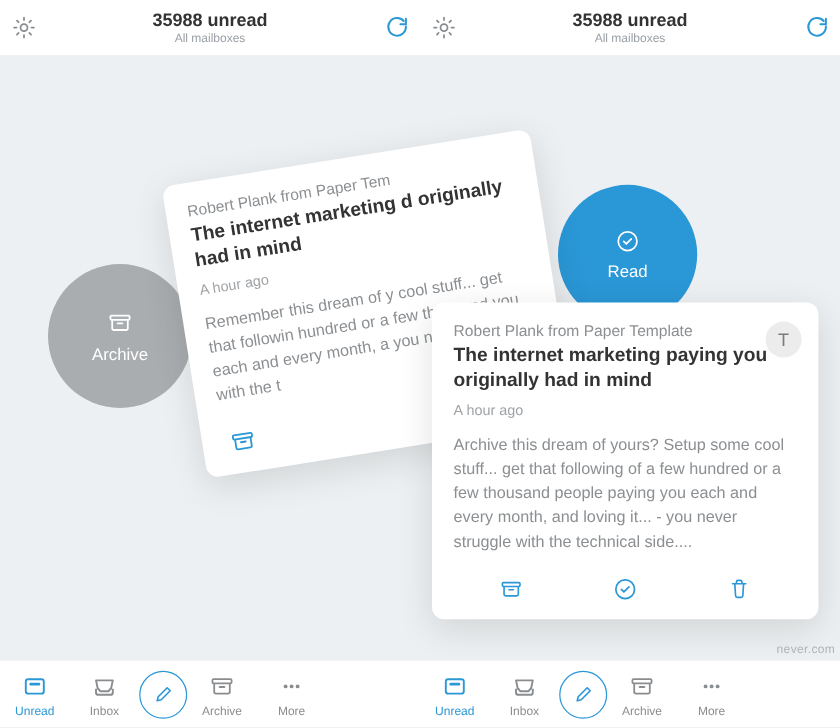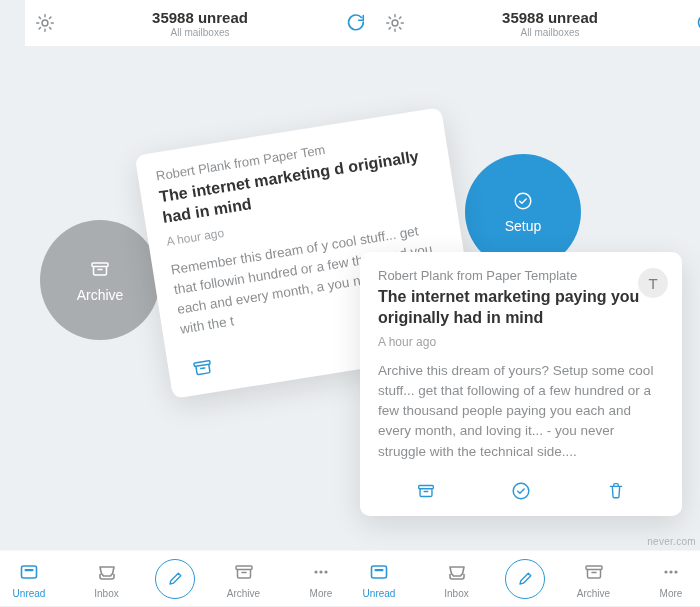--- a/index.html
+++ b/index.html
@@ -7,21 +7,21 @@
     width: 700px; height: 607px;
     font-family: -apple-system, "Helvetica Neue", Arial, sans-serif;
     background: #edf0f2;
     position: relative;
     overflow: hidden;
     color: #333;
   }
   .header {
     position: absolute; top: 0; height: 46px;
     background: #fff;
-    display: flex; align-items: center; margin-left: 25px;
+    display: flex; align-items: center;
   }
   .header.left { left: 0; width: 350px; }
   .header.right { left: 350px; width: 350px; }
   .header .gear, .header .refresh {
     width: 28px; height: 28px;
     display: flex; align-items: center; justify-content: center;
     cursor: pointer;
   }
   .header .gear { margin-left: 6px; }
   .header .refresh { margin-left: auto; margin-right: 6px; }
@@ -98,21 +98,21 @@
   }
 
   
   .tabbar {
     position: absolute;
     bottom: 1px;
     height: 56px;
     background: #fff;
     display: flex;
     align-items: center;
-    justify-content: space-between;
+    justify-content: flex-start;
     border-top: 1px solid rgba(0,0,0,0.04);
   }
   .tabbar.left { left: 0; width: 350px; }
   .tabbar.right { left: 350px; width: 350px; }
   .tab {
     display: flex; flex-direction: column; align-items: center;
     font-size: 10px; color: #8a8d90;
     cursor: pointer;
     gap: 2px;
     width: 58px;
@@ -215,21 +215,21 @@
 <div class="bubble archive">
   <svg width="24" height="24" viewBox="0 0 24 24" style="color:#fff">
       <use href="#i-archive"></use>
     </svg>
   <div class="btxt">Archive</div>
 </div>
 <div class="bubble read">
   <svg width="22" height="22" viewBox="0 0 24 24" style="color:#fff">
       <use href="#i-check-circle"></use>
     </svg>
-  <div class="btxt">Setup</div>
+  <div class="btxt">Read</div>
 </div>
 
 <div class="card tilt">
   <div class="sender">Robert Plank from Paper Tem</div>
   <div class="subj">The internet marketing d originally had in mind</div>
   <div class="time">A hour ago</div>
   <div class="body">Remember this dream of y cool stuff... get that followin hundred or a few thousand you each and every month, a you never struggle with the t</div>
   <div class="actions">
     <div class="slot">
       <svg width="24" height="24" viewBox="0 0 24 24" style="color:#2a97d6">

